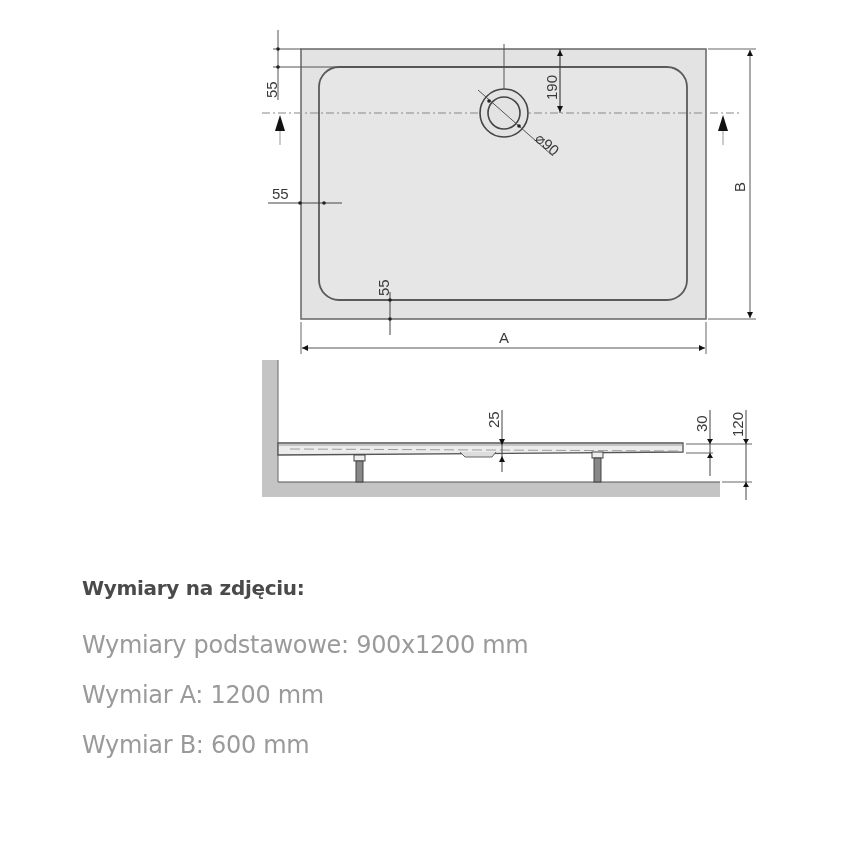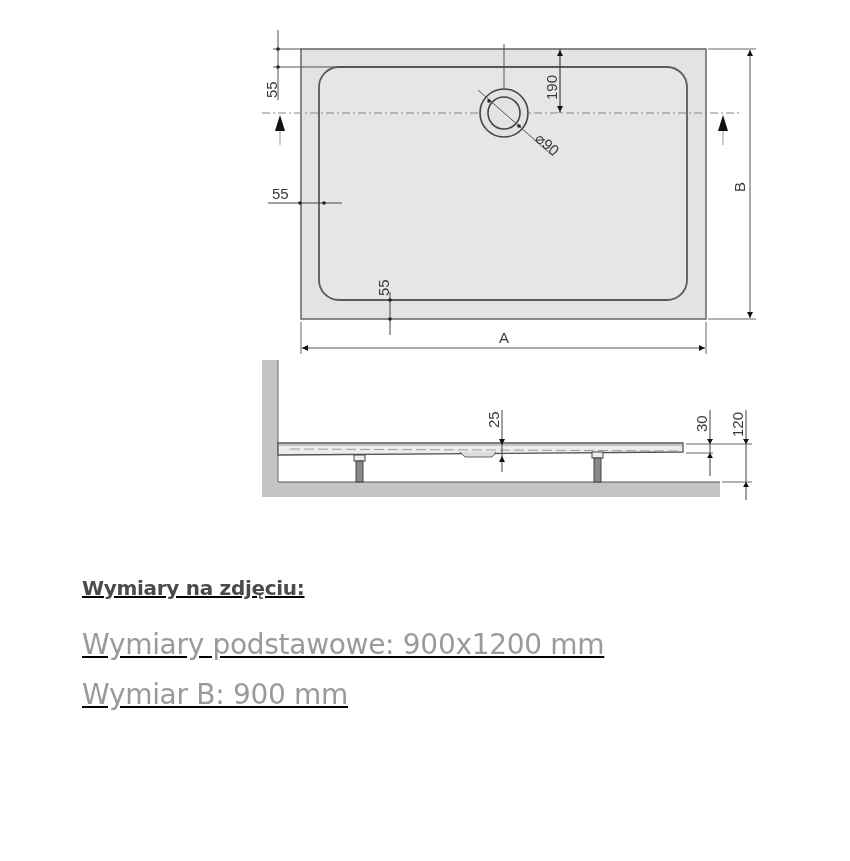--- a/index.html
+++ b/index.html
@@ -1,22 +1,22 @@
 <!DOCTYPE html>
 <html><head>
   <meta charset="utf-8">
   <style>
     html, body { margin: 0; padding: 0; background: #ffffff; }
     body { width: 850px; height: 861px; position: relative; overflow: hidden; font-family: "Liberation Sans", "DejaVu Sans", sans-serif; }
     .drawing { position: absolute; left: 0; top: 0; width: 850px; height: 530px; }
     .drawing svg { width: 850px; height: 530px; display: block; }
     .dim-text { font-family: "Liberation Sans", "DejaVu Sans", sans-serif; font-size: 15px; fill: #3a3a3a; }
-    .specs { position: absolute; left: 82px; top: 570px; text-decoration: underline; }
+    .specs { position: absolute; left: 82px; top: 570px; }
     .specs-title { font-size: 20px; color: #4a4a4a; margin: 0; height: 36px; line-height: 36px; font-family: "DejaVu Sans", sans-serif; letter-spacing: -0.3px; }
-    .spec-row { font-size: 28px; color: #9a9a9a; height: 50px; line-height: 50px; font-family: "DejaVu Sans", sans-serif; letter-spacing: -0.3px; }
+    .spec-row { font-size: 24px; color: #9a9a9a; height: 50px; line-height: 50px; font-family: "DejaVu Sans", sans-serif; letter-spacing: -0.3px; }
     .spec-list { margin-top: 14px; }
   </style>
 </head>
 <body>
 
 <div class="drawing">
   <svg viewBox="0 0 850 530" xmlns="http://www.w3.org/2000/svg">
 
     <g>
 
@@ -121,15 +121,16 @@
       <polygon points="746,482 743,487 749,487" fill="#111"></polygon>
       <text class="dim-text" transform="translate(743,437) rotate(-90)">120</text>
     </g>
   </svg>
 </div>
 
 <div class="specs">
   <h2 class="specs-title">Wymiary na zdjęciu:</h2>
   <div class="spec-list">
     <div class="spec-row">Wymiary podstawowe: 900x1200 mm</div>
-    <div class="spec-row">Wymiar B: 900 mm</div>
+    <div class="spec-row">Wymiar A: 1200 mm</div>
+    <div class="spec-row">Wymiar B: 600 mm</div>
   </div>
 </div>
 
 </body></html>

